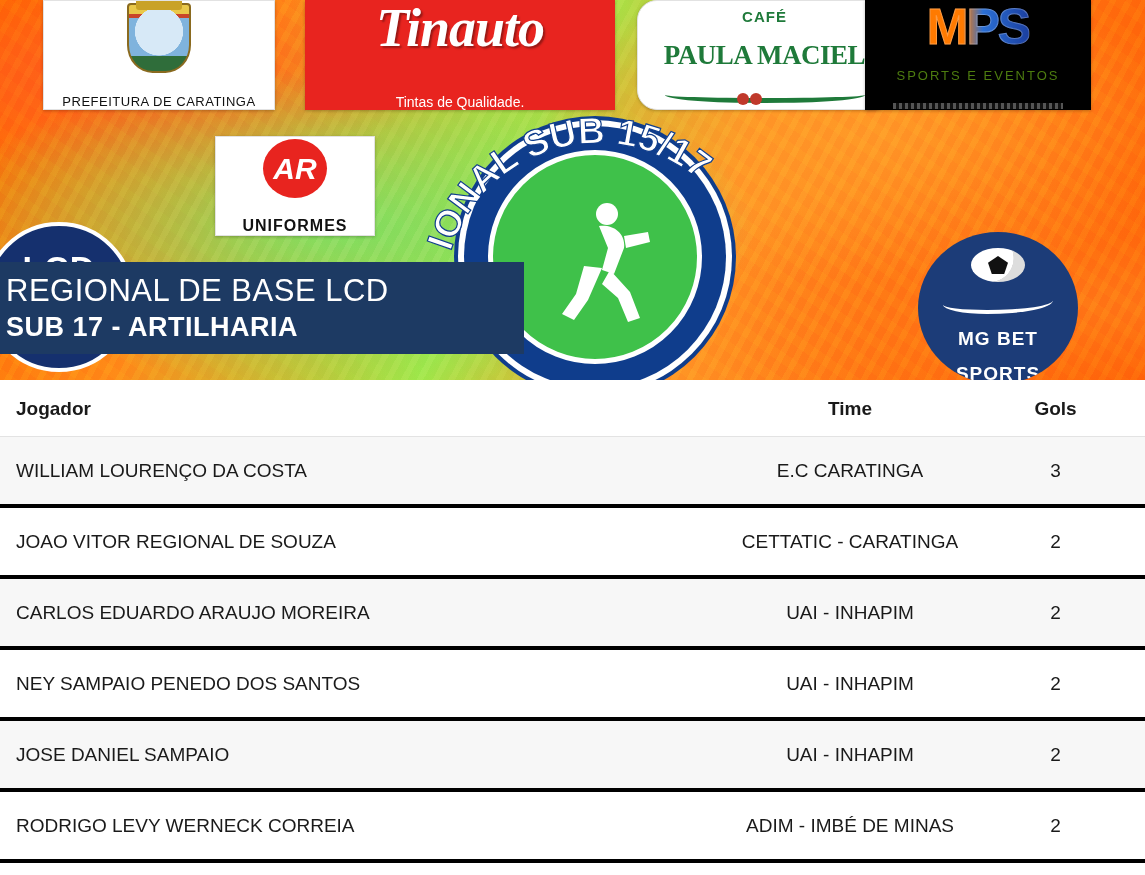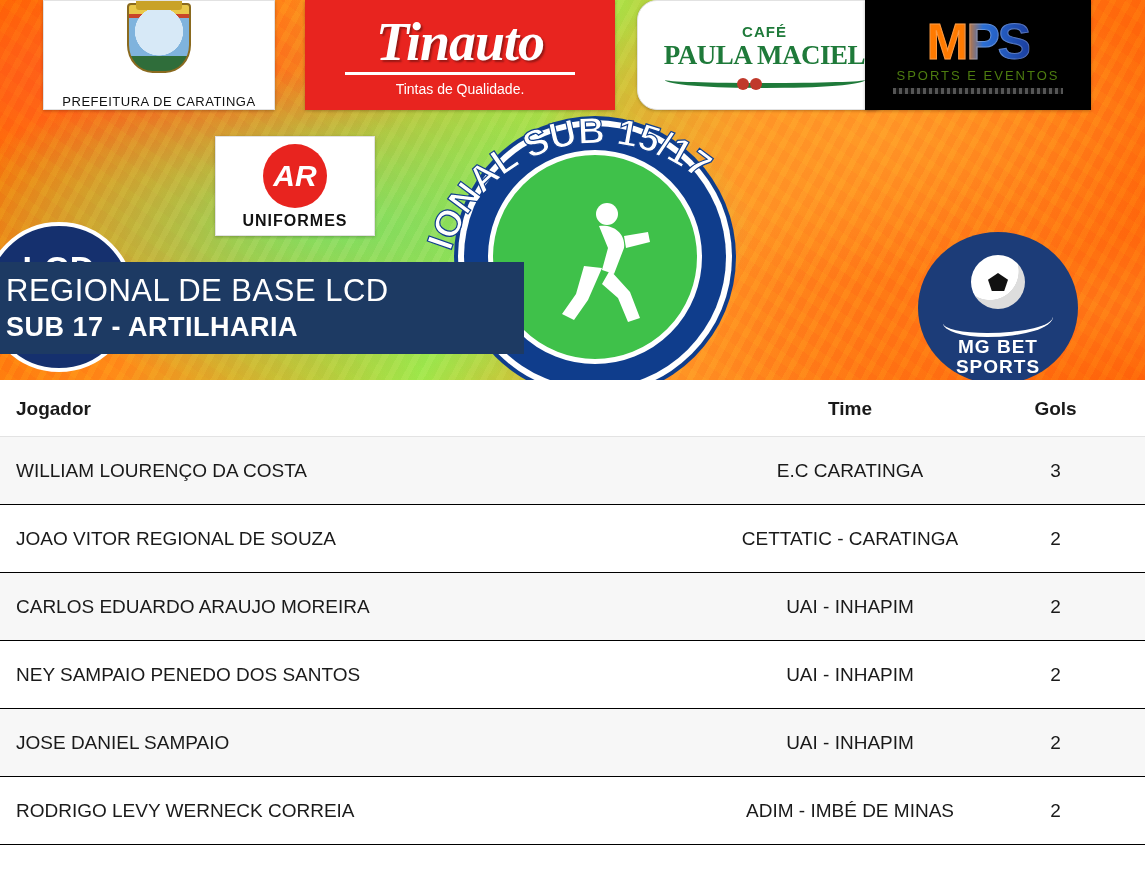--- a/index.html
+++ b/index.html
@@ -72,20 +72,21 @@
   }
 
   
   .sponsor {
     position: absolute;
     background: #ffffff;
     border: 1px solid #e2e2e2;
     box-shadow: 0 1px 3px rgba(0,0,0,0.25);
     display: flex; align-items: center; justify-content: center;
     overflow: hidden;
+    gap: 15px;
   }
   .sp-pref { left: 43px; top: 0px; width: 232px; height: 110px; flex-direction: column; justify-content: space-between; }
   .sp-pref .brasao {
     width: 64px; height: 70px; margin-top: 2px;
     background:
       radial-gradient(circle at 50% 40%, #d7e9f7 0 48%, rgba(0,0,0,0) 49%),
       linear-gradient(#e9c84a 0 14%, #c9452a 14% 20%, #7fb3dd 20% 78%, #2f6d3a 78% 100%);
     border: 2px solid #8a6a1f;
     border-radius: 4px 4px 40% 40%;
     position: relative;
@@ -205,21 +206,21 @@
     font-weight: bold;
     color: #1a1a1a;
     padding: 18px 0 16px 0;
     border-bottom: 1px solid #e3e3e3;
     background: #ffffff;
   }
   table.ranking td {
     font-size: 19px;
     color: #1a1a1a;
     padding: 23px 0 22px 0;
-    border-bottom: 1px solid #000000;
+    border-bottom: 4px solid #000000;
   }
   .col-player { width: 700px; text-align: left; padding-left: 16px !important; }
   .col-team   { width: 300px; text-align: center; }
   .col-goals  { width: 145px; text-align: center; padding-right: 34px !important; }
   th.col-player { text-align: left; padding-left: 16px !important; }
   th.col-team { }
   th.col-goals { text-align: center; padding-right: 34px !important; }
   tbody tr:nth-child(odd) { background: #f7f7f7; }
   tbody tr:nth-child(even) { background: #ffffff; }
 </style>

